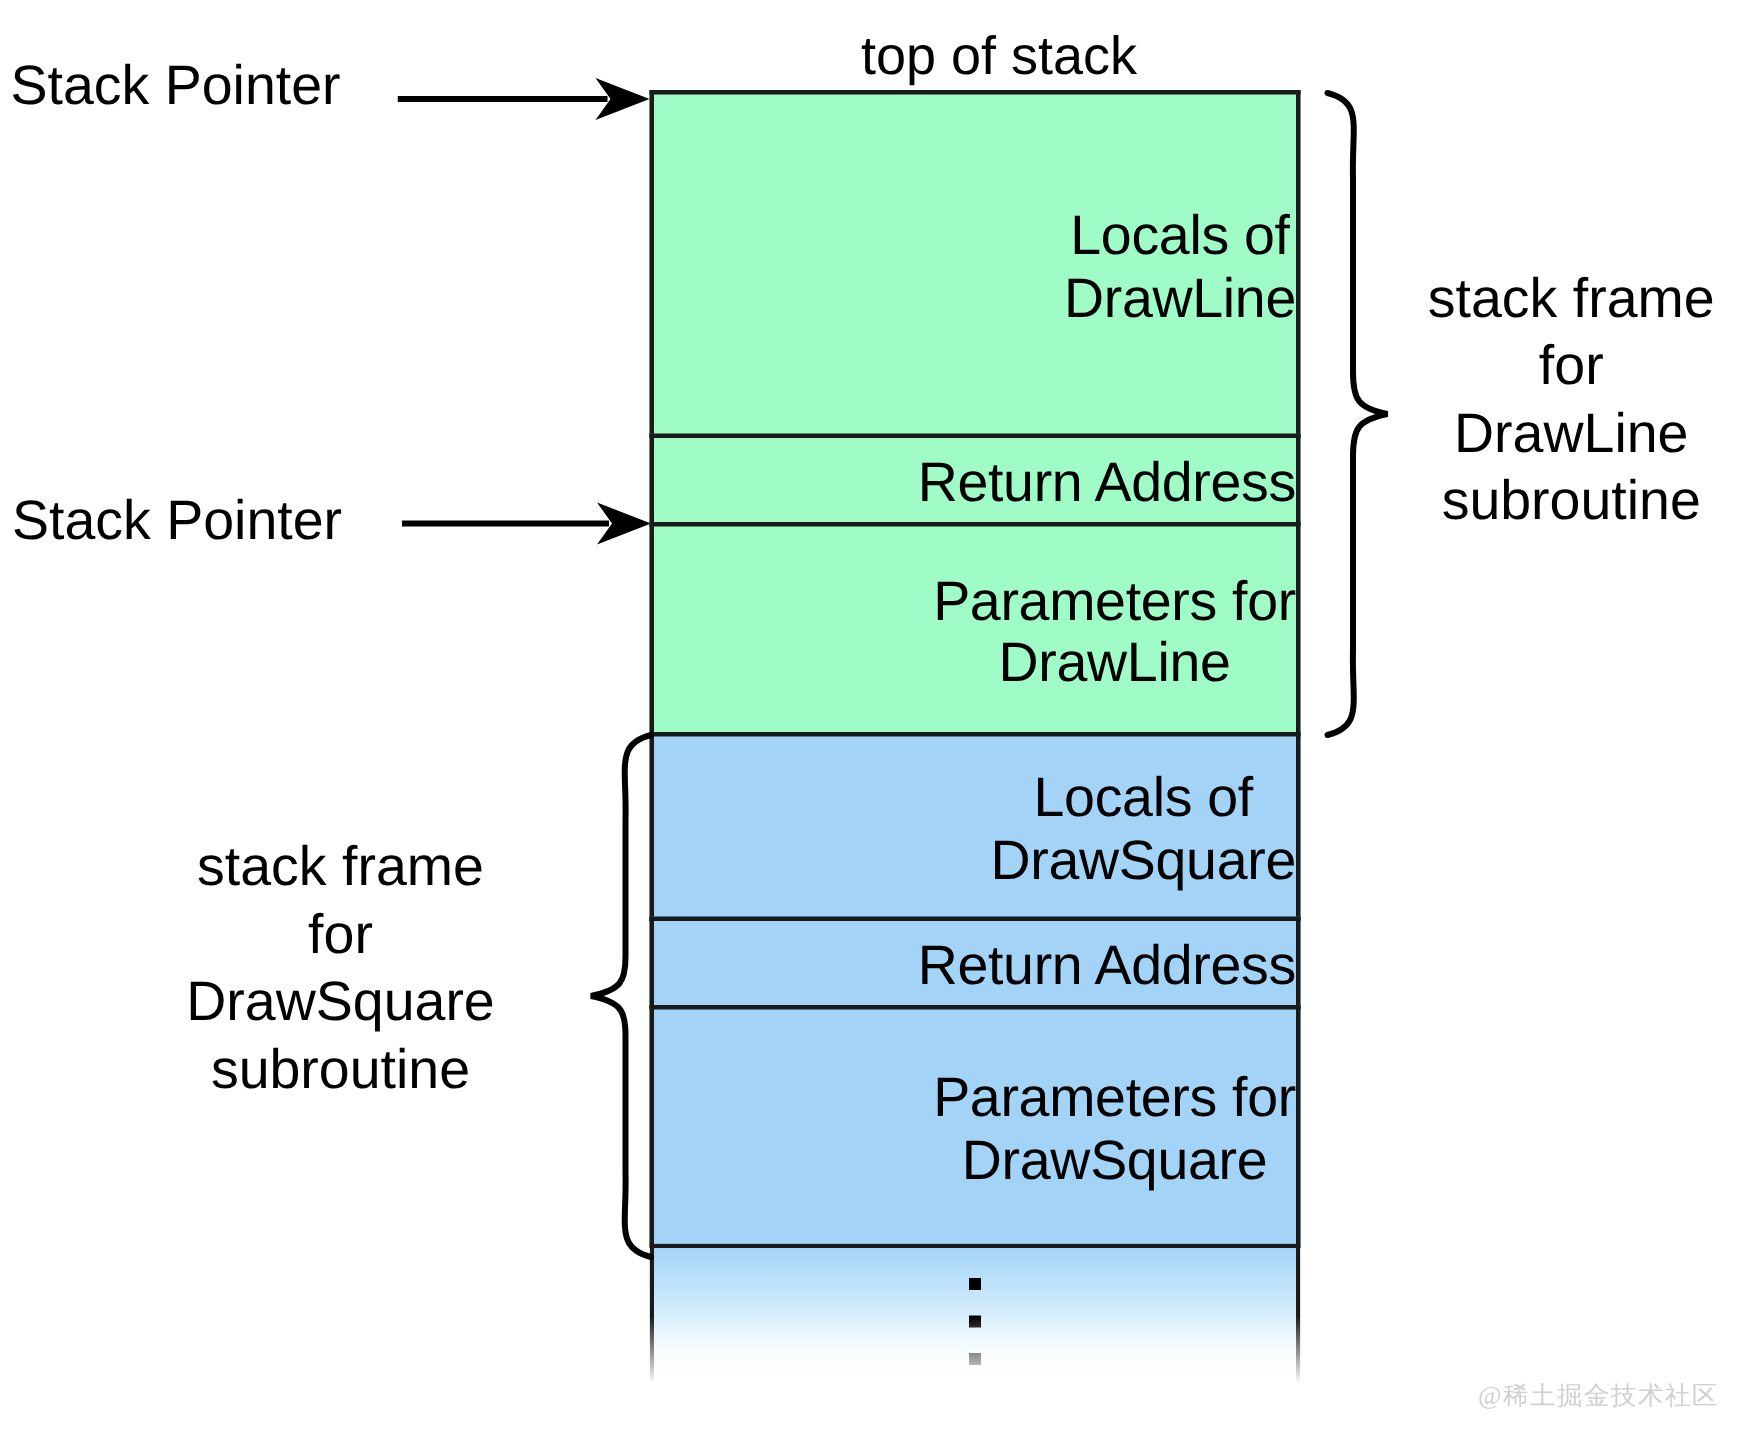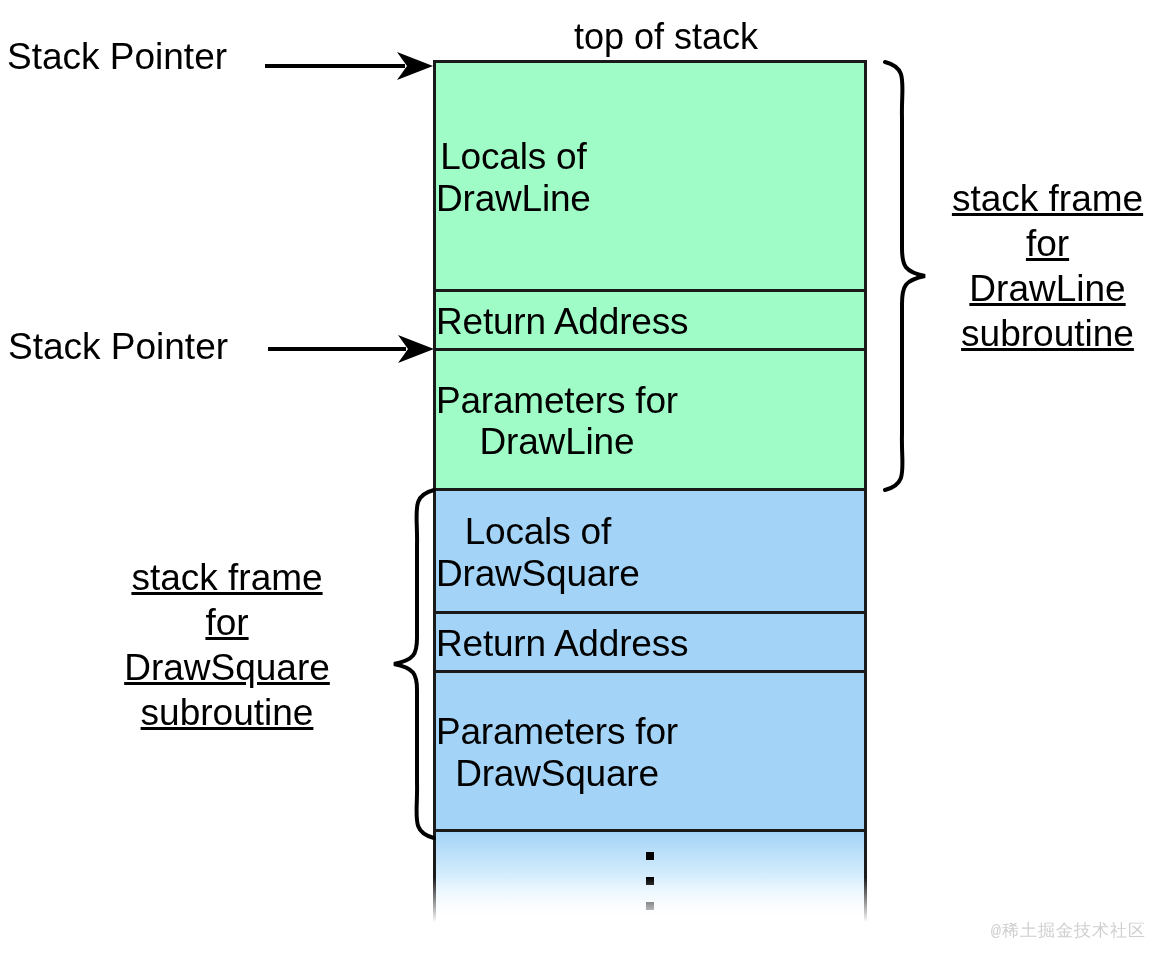--- a/index.html
+++ b/index.html
@@ -34,21 +34,21 @@
 
   .cell {
     position: absolute;
     left: 0;
     width: 434px;
     box-sizing: border-box;
     border: 3px solid #1a1a1a;
     border-bottom-width: 0;
     display: flex;
     align-items: center;
-    justify-content: flex-start;
+    justify-content: flex-end;
     text-align: center;
     line-height: 1.12;
     font-size: 37px;
     letter-spacing: -0.2px;
   }
 
   .cell.green { background: #9ffcc6; }
   .cell.blue  { background: #a3d4f7; }
 
   
@@ -123,33 +123,32 @@
   .brace-svg { position: absolute; }
   .brace-right { left: 875px; top: 58px;  width: 56px; height: 436px; }
   .brace-left  { left: 388px; top: 486px; width: 56px; height: 356px; }
 
   .side-note {
     position: absolute;
     font-size: 37px;
     line-height: 1.22;
     text-align: center;
     white-space: pre-line;
-    text-decoration: underline;
   }
   .note-right { left: 930px; top: 176px; width: 235px; }
   .note-left  { left: 72px;  top: 555px; width: 310px; }
 
   .watermark {
     position: absolute;
     right: 23px;
     bottom: 18px;
     font-size: 17px;
     color: #cfcfcf;
     letter-spacing: 1px;
-    font-family: Liberation Mono, monospace;
+    font-family: Liberation Serif, serif;
   }
 </style>
 </head>
 <body>
 
 <div class="canvas">
 
   <div class="label-top-of-stack">top of stack</div>
 
   <div class="pointer-label sp">Stack Pointer</div>

